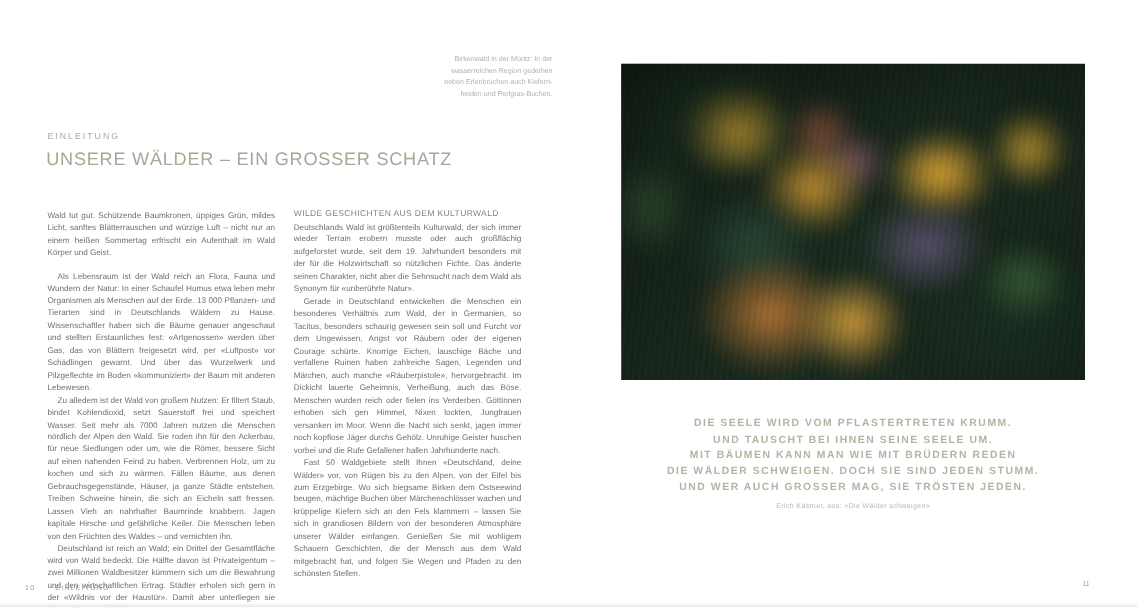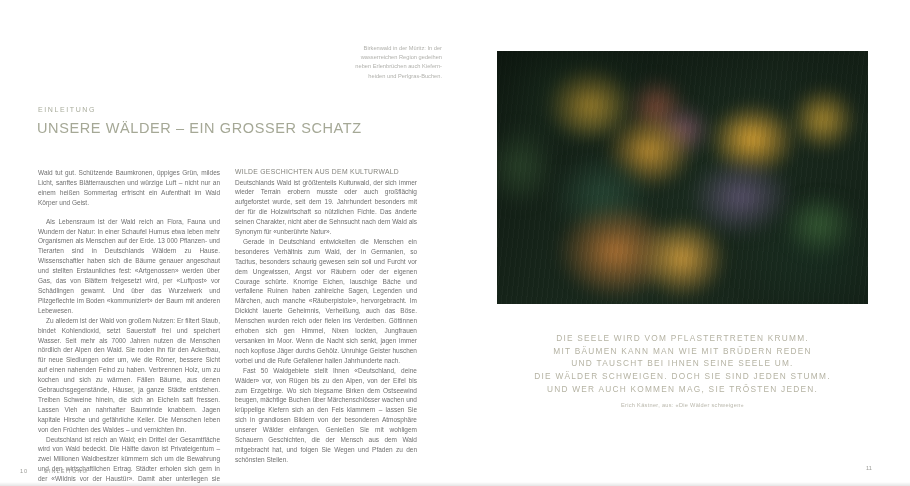--- a/index.html
+++ b/index.html
@@ -113,20 +113,21 @@
     left: 497px; top: 332px;
     width: 371px;
     text-align: center;
   }
   .quote-line {
     font-size: 8.3px;
     letter-spacing: 1.25px;
     line-height: 12.7px;
     color: #b5b3a3;
     white-space: nowrap;
+    font-weight: bold;
   }
   .quote-attr {
     margin-top: 6px;
     font-size: 5.6px;
     letter-spacing: 0.3px;
     color: #b9b7ab;
   }
   .footer-right {
     position: absolute;
     left: 866px; top: 465px;
@@ -188,23 +189,23 @@
     <div class="blob b11"></div>
     <div class="blob b12"></div>
     <div class="blob b13"></div>
     <div class="blob b14"></div>
     <div class="photo-streaks"></div>
     <div class="photo-shade"></div>
   </div>
 
   <div class="quote-block">
     <div class="quote-line">DIE SEELE WIRD VOM PFLASTERTRETEN KRUMM.</div>
+    <div class="quote-line">UND TAUSCHT BEI IHNEN SEINE SEELE UM.</div>
     <div class="quote-line">MIT BÄUMEN KANN MAN WIE MIT BRÜDERN REDEN</div>
-    <div class="quote-line">UND TAUSCHT BEI IHNEN SEINE SEELE UM.</div>
     <div class="quote-line">DIE WÄLDER SCHWEIGEN. DOCH SIE SIND JEDEN STUMM.</div>
-    <div class="quote-line">UND WER AUCH KOMMEN MAG, SIE TRÖSTEN JEDEN.</div>
+    <div class="quote-line">UND WER AUCH GROSSER MAG, SIE TRÖSTEN JEDEN.</div>
     <div class="quote-attr">Erich Kästner, aus: «Die Wälder schweigen»</div>
   </div>
 
   <div class="footer-right">11</div>
 
   <div class="bottom-edge"></div>
 </div>
 
 </body></html>

